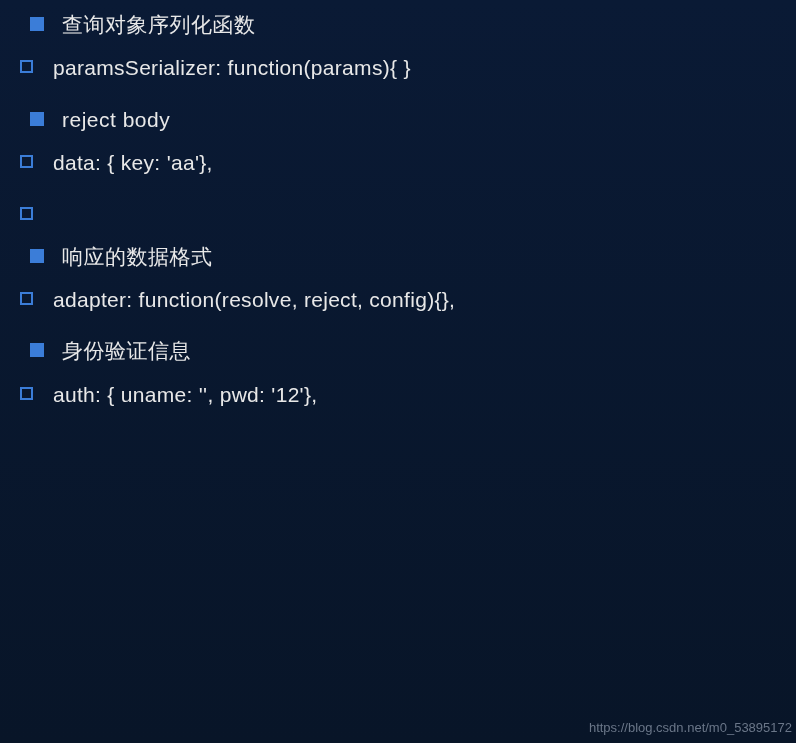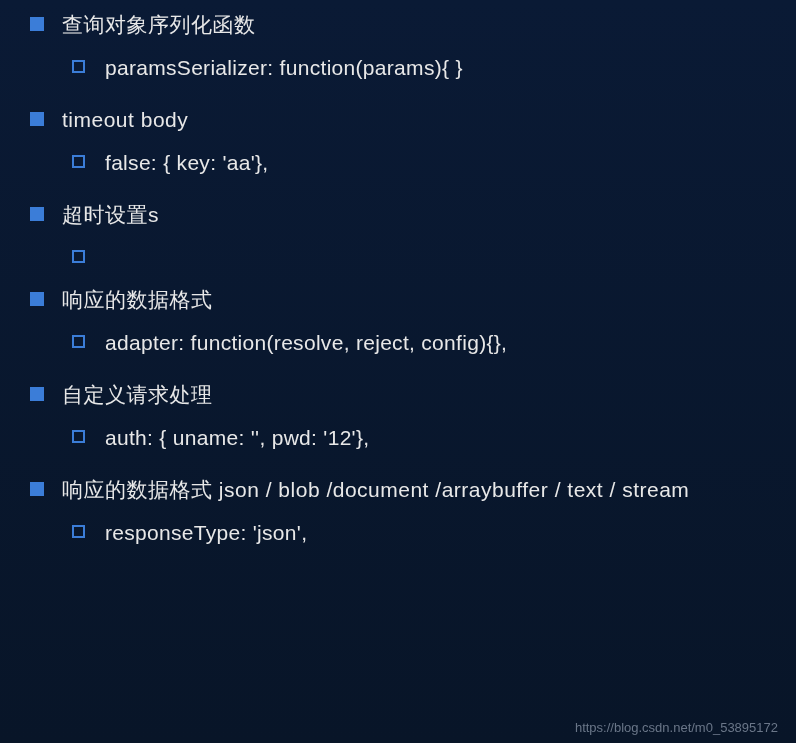--- a/index.html
+++ b/index.html
@@ -37,42 +37,41 @@
     .label-l1 {
       font-size: 21px;
       color: #e8e8e8;
       line-height: 1.4;
       letter-spacing: 0.5px;
       max-width: 680px;
     }
     .item-l2 {
       display: flex;
       align-items: flex-start;
-      margin-left: 52px;
       margin-top: 14px;
       margin-bottom: 22px;
     }
     .bullet-l2 {
       width: 13px;
       height: 13px;
       border: 2.5px solid #3b7dd8;
       margin-right: 20px;
       margin-top: 7px;
       flex-shrink: 0;
     }
     .label-l2 {
       font-size: 21px;
       color: #e8e8e8;
       line-height: 1.4;
       letter-spacing: 0.3px;
     }
     .watermark {
       position: absolute;
       bottom: 8px;
-      right: 18px;
+      right: 4px;
       font-size: 13px;
       color: #6a7688;
       font-family: Arial, sans-serif;
     }
   </style>
 </head>
 <body>
 
 <ul class="list">
   <li>
@@ -81,61 +80,47 @@
       <span class="label-l1">查询对象序列化函数</span>
     </div>
     <div class="item-l2">
       <span class="bullet-l2"></span>
       <span class="label-l2">paramsSerializer: function(params){ }</span>
     </div>
   </li>
   <li>
     <div class="item-l1">
       <span class="bullet-l1"></span>
-      <span class="label-l1">timeout body</span>
+      <span class="label-l1">reject body</span>
     </div>
     <div class="item-l2">
       <span class="bullet-l2"></span>
-      <span class="label-l2">false: { key: 'aa'},</span>
+      <span class="label-l2">data: { key: 'aa'},</span>
     </div>
   </li>
   <li>
-    <div class="item-l1">
-      <span class="bullet-l1"></span>
-      <span class="label-l1">超时设置s</span>
-    </div>
     <div class="item-l2">
       <span class="bullet-l2"></span>
     </div>
   </li>
   <li>
     <div class="item-l1">
       <span class="bullet-l1"></span>
       <span class="label-l1">响应的数据格式</span>
     </div>
     <div class="item-l2">
       <span class="bullet-l2"></span>
       <span class="label-l2">adapter: function(resolve, reject, config){},</span>
     </div>
   </li>
   <li>
     <div class="item-l1">
       <span class="bullet-l1"></span>
-      <span class="label-l1">自定义请求处理</span>
+      <span class="label-l1">身份验证信息</span>
     </div>
     <div class="item-l2">
       <span class="bullet-l2"></span>
       <span class="label-l2">auth: { uname: '', pwd: '12'},</span>
-    </div>
-  </li>
-  <li>
-    <div class="item-l1">
-      <span class="bullet-l1"></span>
-      <span class="label-l1">响应的数据格式 json / blob /document /arraybuffer / text / stream</span>
-    </div>
-    <div class="item-l2">
-      <span class="bullet-l2"></span>
-      <span class="label-l2">responseType: 'json',</span>
     </div>
   </li>
 </ul>
 
 <div class="watermark">https://blog.csdn.net/m0_53895172</div>
 
 </body></html>

